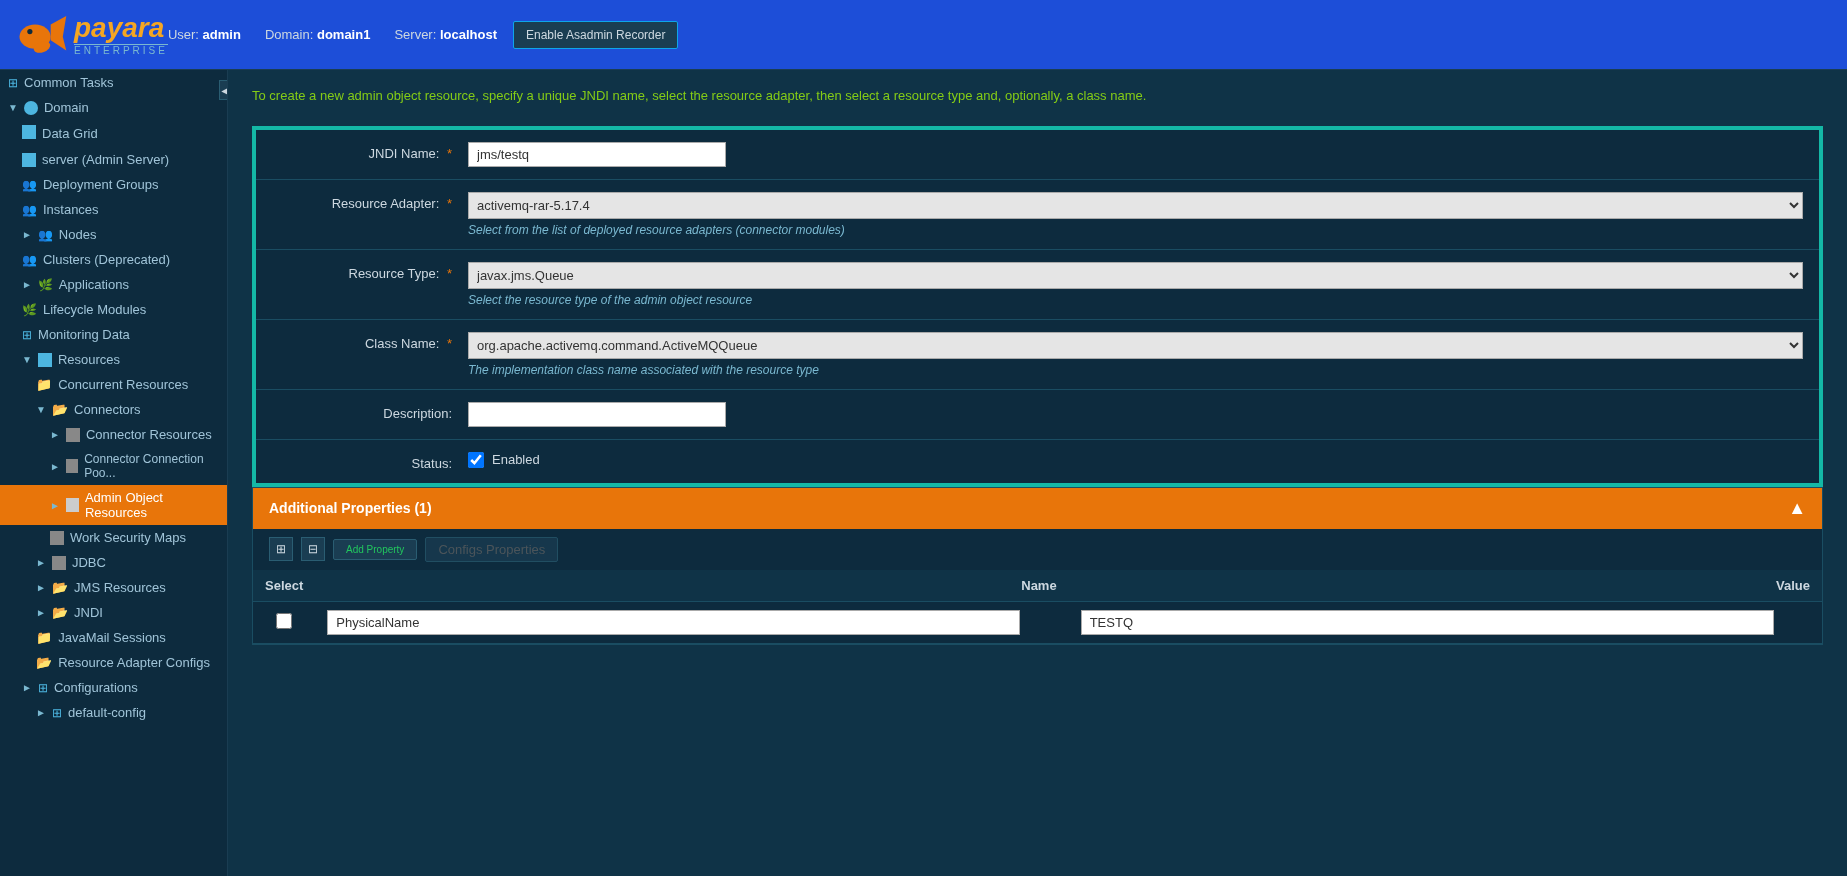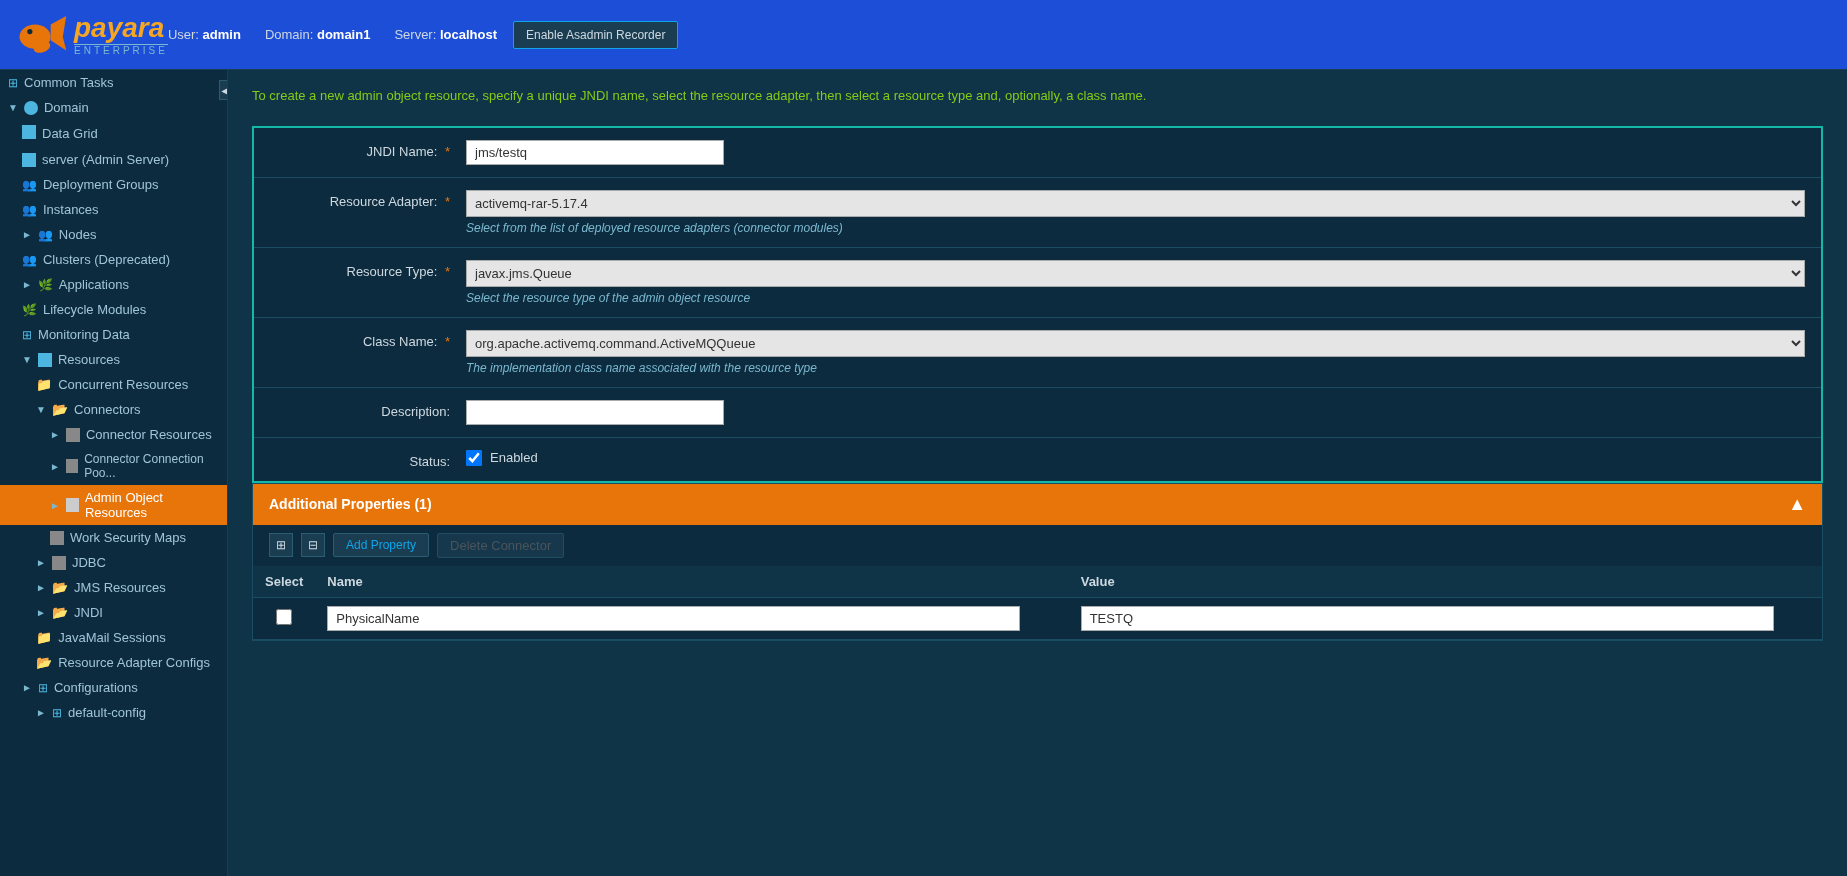--- a/index.html
+++ b/index.html
@@ -115,21 +115,21 @@
     .page-description {
       color: #84cc16;
       font-size: 13px;
       margin-bottom: 20px;
       line-height: 1.5;
     }
 
     
     .form-section {
       background: #0d2b3e;
-      border: 2px solid #14b8a6;
+      border: 4px solid #14b8a6;
       margin-bottom: 0;
     }
     .form-row {
       display: flex;
       align-items: flex-start;
       padding: 12px 16px;
       border-bottom: 1px solid #1a4d62;
       gap: 16px;
     }
     .form-row:last-child { border-bottom: none; }
@@ -219,24 +219,24 @@
       height: 24px;
       display: flex;
       align-items: center;
       justify-content: center;
       cursor: pointer;
       font-size: 12px;
     }
     .btn-add-prop {
       background: #1a3d52;
       border: 1px solid #2a5d72;
-      color: #0ea5e9;
+      color: #22c55e;
       padding: 4px 12px;
       cursor: pointer;
-      font-size: 12px;
+      font-size: 10px;
       border-radius: 2px;
     }
     .btn-delete-prop {
       background: #1a3d52;
       border: 1px solid #2a5d72;
       color: #666;
       padding: 4px 12px;
       cursor: default;
       font-size: 13px;
       border-radius: 2px;
@@ -244,21 +244,21 @@
     }
     .props-table {
       width: 100%;
       border-collapse: collapse;
     }
     .props-table th {
       background: #0f3347;
       color: #cdd8e0;
       font-size: 13px;
       padding: 8px 12px;
-      text-align: left;
+      text-align: right;
       border-bottom: 1px solid #1a4d62;
     }
     .props-table td {
       padding: 8px 12px;
       border-bottom: 1px solid #1a4d62;
       vertical-align: middle;
     }
     .props-table td input[type="text"] {
       background: #fff;
       border: 1px solid #aaa;
@@ -518,21 +518,21 @@
 
       <div class="additional-props">
         <div class="props-header">
           <span class="props-header-title">Additional Properties (1)</span>
           <span style="color:#fff;font-size:18px;">▲</span>
         </div>
         <div class="props-toolbar">
           <div class="icon-grid-btn">⊞</div>
           <div class="icon-grid-btn">⊟</div>
           <button class="btn-add-prop">Add Property</button>
-          <button class="btn-delete-prop">Delete Connector</button>
+          <button class="btn-delete-prop">Configs Properties</button>
         </div>
         <table class="props-table">
           <thead>
             <tr>
               <th class="col-select">Select</th>
               <th class="col-name">Name</th>
               <th class="col-value">Value</th>
             </tr>
           </thead>
           <tbody>

